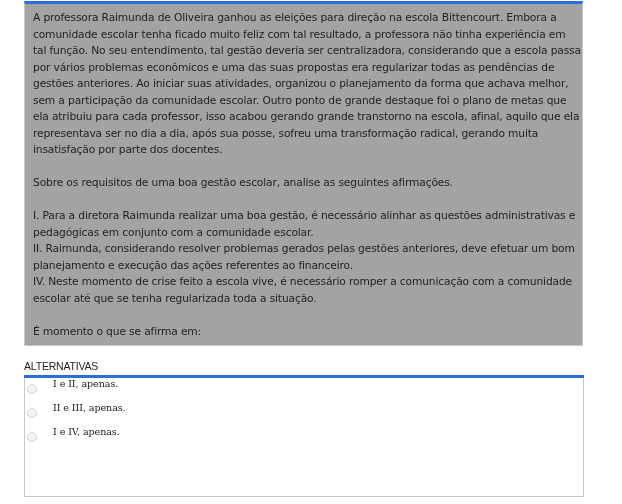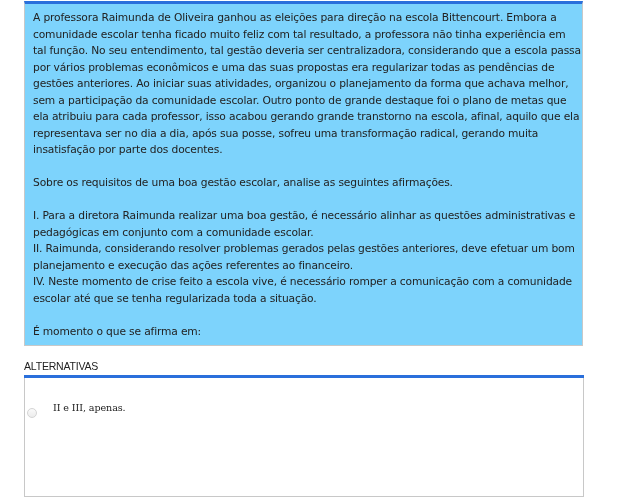--- a/index.html
+++ b/index.html
@@ -1,20 +1,20 @@
 <!DOCTYPE html>
 <html><head>
 <meta charset="utf-8">
 <style>
   html, body { margin: 0; padding: 0; background: #ffffff; }
   body { width: 622px; height: 504px; position: relative; overflow: hidden; font-family: "DejaVu Sans", sans-serif; }
   .question-box {
     position: absolute; left: 24px; top: 1px; width: 559px; height: 345px;
     border: 1px solid #c8c8c8; border-top: 3px solid #2a6fdb; box-sizing: border-box;
-    background: #7dd3fc;
+    background: #a3a3a3;
   }
   .question-text {
     position: absolute; left: 8px; top: 6px; width: 548px;
     font-family: "DejaVu Sans", sans-serif; font-size: 10.7px; line-height: 16.5px; color: #222;
     letter-spacing: -0.15px;
   }
   .question-text p { margin: 0; }
   .question-text .gap { height: 16.5px; }
   .alt-label {
     position: absolute; left: 24px; top: 360px;
@@ -49,17 +49,25 @@
     <p>IV. Neste momento de crise feito a escola vive, é necessário romper a comunicação com a comunidade escolar até que se tenha regularizada toda a situação.</p>
     <div class="gap"></div>
     <p>É momento o que se afirma em:</p>
   </div>
 </div>
 
 <div class="alt-label">ALTERNATIVAS</div>
 <div class="alt-rule"></div>
 
 <div class="alt-box">
+  <div class="alt-item" style="top:0px">
+    <span class="radio"></span>
+    <span class="alt-text">I e II, apenas.</span>
+  </div>
   <div class="alt-item" style="top:24px">
     <span class="radio"></span>
     <span class="alt-text">II e III, apenas.</span>
   </div>
+  <div class="alt-item" style="top:48px">
+    <span class="radio"></span>
+    <span class="alt-text">I e IV, apenas.</span>
+  </div>
 </div>
 
 </body></html>

